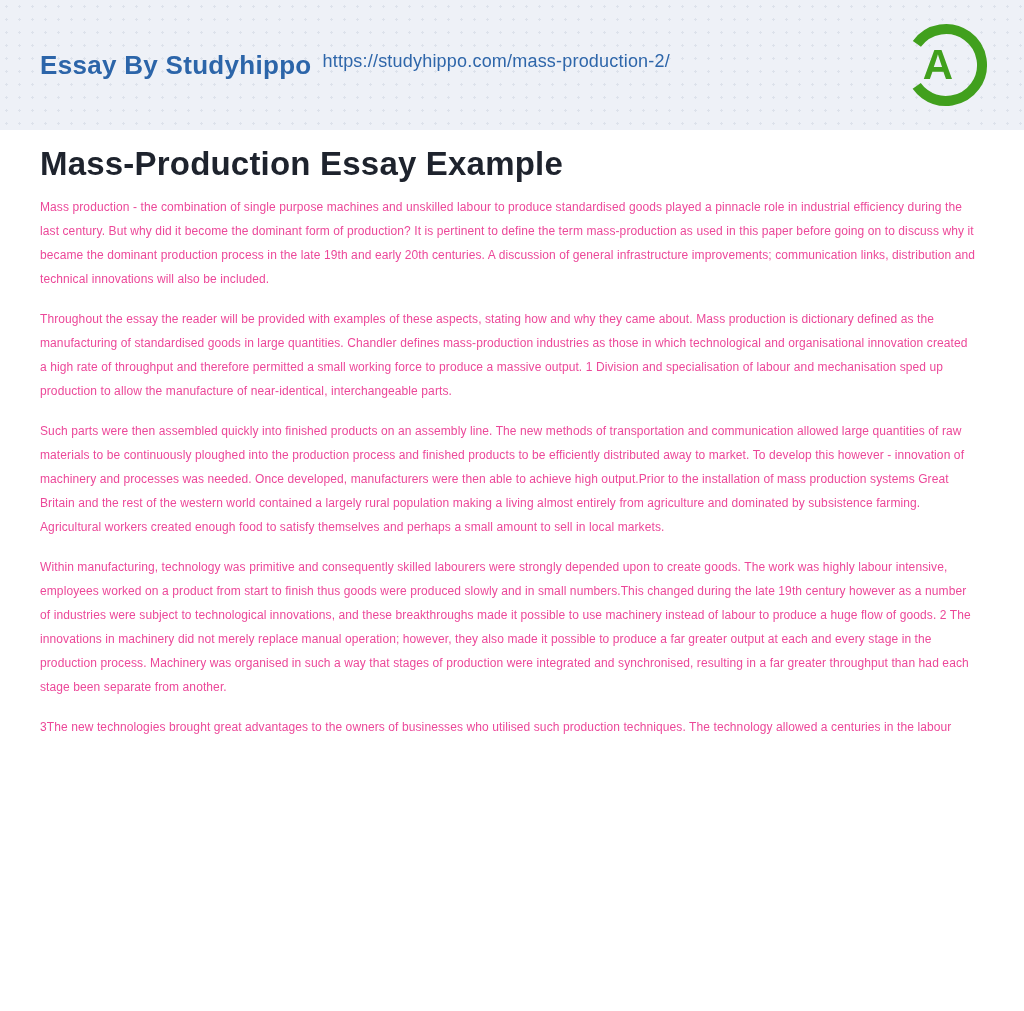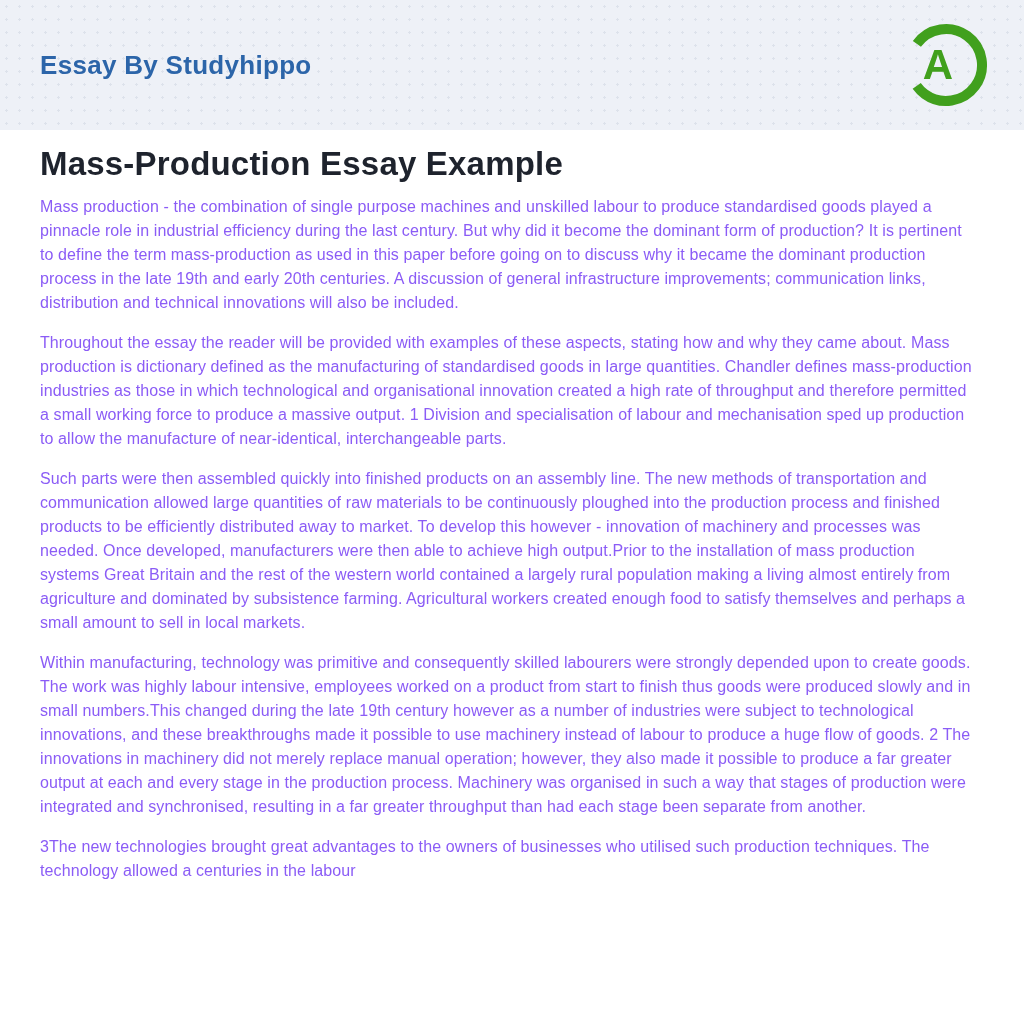--- a/index.html
+++ b/index.html
@@ -45,34 +45,35 @@
   }
   .article h1 {
     color: #1e232d;
     font-size: 33px;
     font-weight: 700;
     line-height: 1.18;
     letter-spacing: 0.2px;
     margin: 0 0 11px 0;
   }
   .article p {
-    color: #8b5cf6;
-    font-size: 16px;
+    color: #ec4899;
+    font-size: 12px;
     line-height: 24px;
     letter-spacing: 0.1px;
     margin: 0 8px 16px 0;
     max-width: 944px;
   }
 </style>
 </head>
 <body>
 
 <header class="site-header">
   <div class="brand-block">
     <div class="brand-title">Essay By Studyhippo</div>
+    <a class="site-url" href="#">https://studyhippo.com/mass-production-2/</a>
   </div>
 
   <div class="logo-wrap">
     <svg width="84" height="86" viewBox="0 0 84 86">
       <circle cx="42" cy="43" r="36" fill="none" stroke="#41a01d" stroke-width="10" stroke-dasharray="181 45" transform="rotate(-144 42 43)"></circle>
       <text x="34" y="57" text-anchor="middle" font-family="Liberation Sans, sans-serif" font-size="42" font-weight="bold" fill="#41a01d">A</text>
     </svg>
   </div>
 </header>
 

